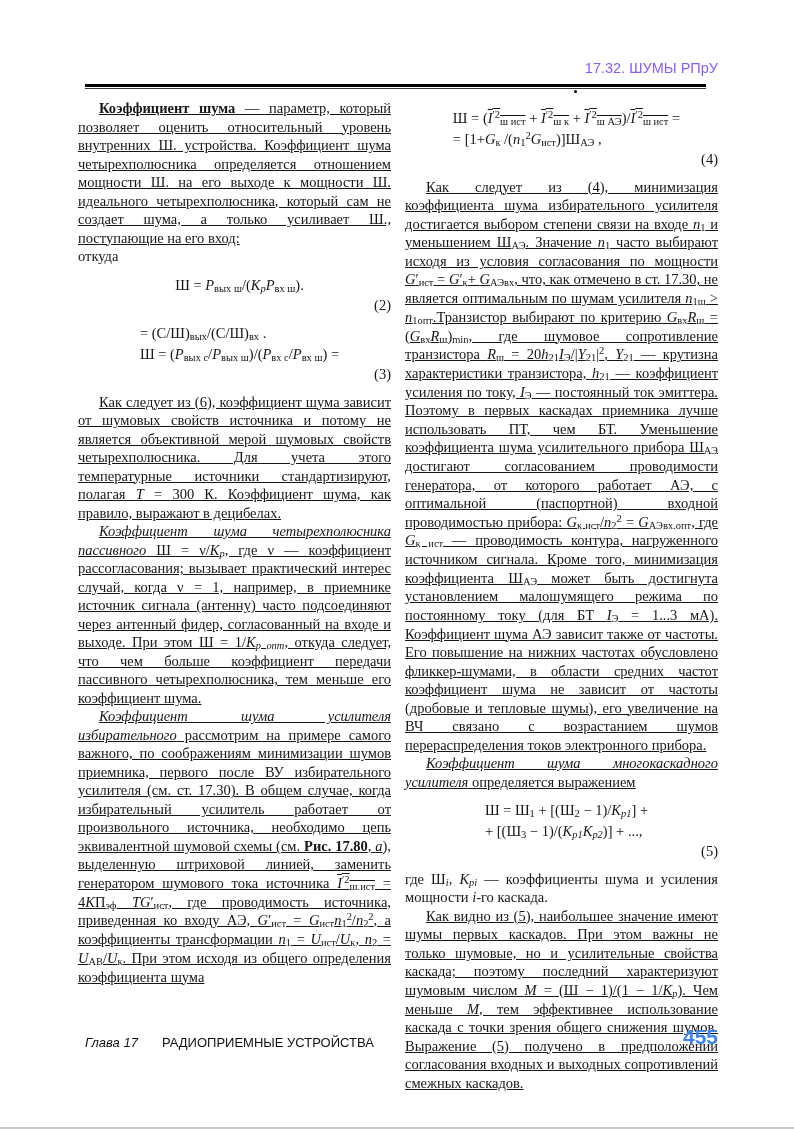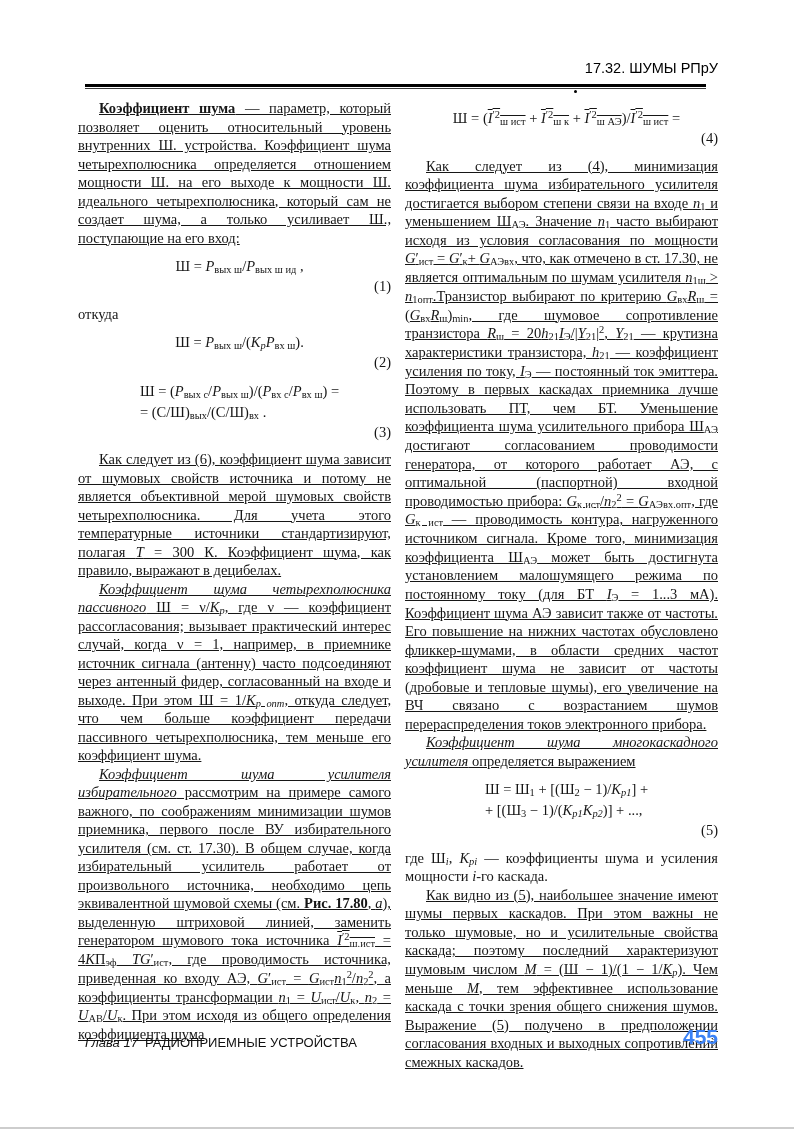--- a/index.html
+++ b/index.html
@@ -3,21 +3,21 @@
 <meta charset="utf-8">
 <style>
   html,body{margin:0;padding:0;background:#e8e8e8;}
   .page{
     position:relative;width:794px;height:1131px;background:#ffffff;
     font-family:"Liberation Serif","DejaVu Serif",serif;color:#161616;
     overflow:hidden;margin:0 auto;
   }
   .header-section{
     position:absolute;top:60px;left:405px;width:313px;text-align:right;
-    font-family:"Liberation Sans","DejaVu Sans",sans-serif;font-size:14.5px;color:#000000;
+    font-family:"Liberation Sans","DejaVu Sans",sans-serif;font-size:14.5px;color:#8b5cf6;
   }
   .rule{position:absolute;left:85px;top:84px;width:621px;}
   .rule-thick{height:2.5px;background:#000;}
   .rule-thin{margin-top:1.5px;height:1px;background:#3a3a3a;}
   .col{
     position:absolute;top:99px;width:313px;
     font-size:14.5px;line-height:18.5px;text-align:justify;
   }
   .col-left{left:78px;}
   .col-right{left:405px;}
@@ -33,21 +33,21 @@
   .s-sub{vertical-align:-0.22em;font-size:72%;line-height:1;}
   .s-isub{vertical-align:-0.22em;font-size:72%;line-height:1;font-style:italic;}
   .s-sup{vertical-align:0.45em;font-size:72%;line-height:1;}
   .over{text-decoration:overline;}
   .footer{
     position:absolute;left:85px;top:1035px;
     font-family:"Liberation Sans","DejaVu Sans",sans-serif;font-size:13px;color:#111;
     white-space:nowrap;
   }
   .footer .chap{font-style:italic;margin-top:14px;}
-  .footer .book{margin-left:7px;}
+  .footer .book{margin-left:24px;}
   .page-num{
     position:absolute;top:1025px;left:405px;width:313px;text-align:right;
     font-family:"Liberation Sans","DejaVu Sans",sans-serif;font-size:21px;font-weight:600;color:#3b82f6;
   }
   .artifact-dot{position:absolute;left:574px;top:90px;width:3px;height:3px;background:#000;border-radius:50%;}
   .scan-edge{position:absolute;left:0;top:1127px;width:794px;height:2px;background:#cdcdcd;}
 </style>
 </head>
 <body>
 
@@ -57,48 +57,43 @@
 
   <div class="rule">
     <div class="rule-thick"></div>
     <div class="rule-thin"></div>
   </div>
 
   <div class="artifact-dot"></div>
 
   <div class="col col-left">
       <div class="para indent"><span class="s-b">Коэффициент шума</span><span> — параметр, который позволяет оценить относительный уровень внутренних Ш. устройства. Коэффициент шума четырехполюсника определяется отношением мощности Ш. на его выходе к мощности Ш. идеального четырехполюсника, который сам не создает шума, а только усиливает Ш., поступающие на его вход:</span></div>
-      <div class="formula">
-        <div class="f-body">
-          <div class="f-line"><span>Ш = </span><span class="s-i">P</span><span class="s-sub">вых ш</span><span>/</span><span class="s-i">P</span><span class="s-sub">вых ш ид</span><span> ,</span></div>
-        </div>
-        <div class="f-num">(1)</div>
-      </div>
       <div class="para"><span>откуда</span></div>
       <div class="formula">
         <div class="f-body">
           <div class="f-line"><span>Ш = </span><span class="s-i">P</span><span class="s-sub">вых ш</span><span>/(</span><span class="s-i">K</span><span class="s-isub">р</span><span class="s-i">P</span><span class="s-sub">вх ш</span><span>).</span></div>
         </div>
         <div class="f-num">(2)</div>
       </div>
       <div class="formula">
         <div class="f-body">
+          <div class="f-line"><span>= (С/Ш)</span><span class="s-sub">вых</span><span>/(С/Ш)</span><span class="s-sub">вх</span><span> .</span></div>
           <div class="f-line"><span>Ш = (</span><span class="s-i">P</span><span class="s-sub">вых с</span><span>/</span><span class="s-i">P</span><span class="s-sub">вых ш</span><span>)/(</span><span class="s-i">P</span><span class="s-sub">вх с</span><span>/</span><span class="s-i">P</span><span class="s-sub">вх ш</span><span>) =</span></div>
-          <div class="f-line"><span>= (С/Ш)</span><span class="s-sub">вых</span><span>/(С/Ш)</span><span class="s-sub">вх</span><span> .</span></div>
         </div>
         <div class="f-num">(3)</div>
       </div>
       <div class="para indent"><span>Как следует из (6), коэффициент шума зависит от шумовых свойств источника и потому не является объективной мерой шумовых свойств четырехполюсника. Для учета этого температурные источники стандартизируют, полагая </span><span class="s-i">T</span><span> = 300 К. Коэффициент шума, как правило, выражают в децибелах.</span></div>
       <div class="para indent"><span class="s-i">Коэффициент шума четырехполюсника пассивного</span><span> Ш = ν/</span><span class="s-i">K</span><span class="s-isub">p</span><span>, где ν — коэффициент рассогласования; вызывает практический интерес случай, когда ν = 1, например, в приемнике источник сигнала (антенну) часто подсоединяют через антенный фидер, согласованный на входе и выходе. При этом Ш = 1/</span><span class="s-i">K</span><span class="s-isub">p опт</span><span>, откуда следует, что чем больше коэффициент передачи пассивного четырехполюсника, тем меньше его коэффициент шума.</span></div>
       <div class="para indent"><span class="s-i">Коэффициент шума усилителя избирательного</span><span> рассмотрим на примере самого важного, по соображениям минимизации шумов приемника, первого после ВУ избирательного усилителя (см. ст. 17.30). В общем случае, когда избирательный усилитель работает от произвольного источника, необходимо цепь эквивалентной шумовой схемы (см. </span><span class="s-b">Рис. 17.80</span><span>, </span><span class="s-i">а</span><span>), выделенную штриховой линией, заменить генератором шумового тока источника </span><span class="over"><span class="s-i">I</span><span class="s-sup">′2</span><span class="s-sub">ш.ист</span></span><span> = 4</span><span class="s-i">K</span><span>П</span><span class="s-sub">эф</span><span class="s-i"> T</span><span class="s-i">G</span><span>′</span><span class="s-sub">ист</span><span>, где проводимость источника, приведенная ко входу АЭ, </span><span class="s-i">G</span><span>′</span><span class="s-sub">ист</span><span> = </span><span class="s-i">G</span><span class="s-sub">ист</span><span class="s-i">n</span><span class="s-sub">1</span><span class="s-sup">2</span><span>/</span><span class="s-i">n</span><span class="s-sub">2</span><span class="s-sup">2</span><span>, а коэффициенты трансформации </span><span class="s-i">n</span><span class="s-sub">1</span><span> = </span><span class="s-i">U</span><span class="s-sub">ист</span><span>/</span><span class="s-i">U</span><span class="s-sub">к</span><span>, </span><span class="s-i">n</span><span class="s-sub">2</span><span> = </span><span class="s-i">U</span><span class="s-sub">АВ</span><span>/</span><span class="s-i">U</span><span class="s-sub">к</span><span>. При этом исходя из общего определения коэффициента шума</span></div>
     </div>
   <div class="col col-right">
       <div class="formula">
         <div class="f-body">
           <div class="f-line"><span>Ш = (</span><span class="over"><span class="s-i">I</span><span class="s-sup">′2</span><span class="s-sub">ш ист</span></span><span> + </span><span class="over"><span class="s-i">I</span><span class="s-sup">′2</span><span class="s-sub">ш к</span></span><span> + </span><span class="over"><span class="s-i">I</span><span class="s-sup">′2</span><span class="s-sub">ш АЭ</span></span><span>)/</span><span class="over"><span class="s-i">I</span><span class="s-sup">′2</span><span class="s-sub">ш ист</span></span><span> =</span></div>
+          <div class="f-line"><span>= [1+</span><span class="s-i">G</span><span class="s-sub">к</span><span> /(</span><span class="s-i">n</span><span class="s-sub">1</span><span class="s-sup">2</span><span class="s-i">G</span><span class="s-sub">ист</span><span>)]Ш</span><span class="s-sub">АЭ</span><span> ,</span></div>
         </div>
         <div class="f-num">(4)</div>
       </div>
       <div class="para indent"><span>Как следует из (4), минимизация коэффициента шума избирательного усилителя достигается выбором степени связи на входе </span><span class="s-i">n</span><span class="s-sub">1</span><span> и уменьшением Ш</span><span class="s-sub">АЭ</span><span>. Значение </span><span class="s-i">n</span><span class="s-sub">1</span><span> часто выбирают исходя из условия согласования по мощности </span><span class="s-i">G</span><span>′</span><span class="s-sub">ист</span><span> = </span><span class="s-i">G</span><span>′</span><span class="s-sub">к</span><span>+ </span><span class="s-i">G</span><span class="s-sub">АЭвх</span><span>, что, как отмечено в ст. 17.30, не является оптимальным по шумам усилителя </span><span class="s-i">n</span><span class="s-sub">1ш</span><span> &gt; </span><span class="s-i">n</span><span class="s-sub">1опт</span><span>.Транзистор выбирают по критерию </span><span class="s-i">G</span><span class="s-sub">вх</span><span class="s-i">R</span><span class="s-sub">ш</span><span> = (</span><span class="s-i">G</span><span class="s-sub">вх</span><span class="s-i">R</span><span class="s-sub">ш</span><span>)</span><span class="s-sub">min</span><span>, где шумовое сопротивление транзистора </span><span class="s-i">R</span><span class="s-sub">ш</span><span> = 20</span><span class="s-i">h</span><span class="s-sub">21</span><span class="s-i">I</span><span class="s-sub">Э</span><span>/|</span><span class="s-i">Y</span><span class="s-sub">21</span><span>|</span><span class="s-sup">2</span><span>, </span><span class="s-i">Y</span><span class="s-sub">21</span><span> — крутизна характеристики транзистора, </span><span class="s-i">h</span><span class="s-sub">21</span><span> — коэффициент усиления по току, </span><span class="s-i">I</span><span class="s-sub">Э</span><span> — постоянный ток эмиттера. Поэтому в первых каскадах приемника лучше использовать ПТ, чем БТ. Уменьшение коэффициента шума усилительного прибора Ш</span><span class="s-sub">АЭ</span><span> достигают согласованием проводимости генератора, от которого работает АЭ, с оптимальной (паспортной) входной проводимостью прибора: </span><span class="s-i">G</span><span class="s-sub">к ист</span><span>/</span><span class="s-i">n</span><span class="s-sub">2</span><span class="s-sup">2</span><span> = </span><span class="s-i">G</span><span class="s-sub">АЭвх.опт</span><span>, где </span><span class="s-i">G</span><span class="s-sub">к ист</span><span> — проводимость контура, нагруженного источником сигнала. Кроме того, минимизация коэффициента Ш</span><span class="s-sub">АЭ</span><span> может быть достигнута установлением малошумящего режима по постоянному току (для БТ </span><span class="s-i">I</span><span class="s-sub">Э</span><span> = 1...3 мА). Коэффициент шума АЭ зависит также от частоты. Его повышение на нижних частотах обусловлено фликкер-шумами, в области средних частот коэффициент шума не зависит от частоты (дробовые и тепловые шумы), его увеличение на ВЧ связано с возрастанием шумов перераспределения токов электронного прибора.</span></div>
       <div class="para indent"><span class="s-i">Коэффициент шума многокаскадного усилителя</span><span> определяется выражением</span></div>
       <div class="formula">
         <div class="f-body">
           <div class="f-line"><span>Ш = Ш</span><span class="s-sub">1</span><span> + [(Ш</span><span class="s-sub">2</span><span> − 1)/</span><span class="s-i">K</span><span class="s-isub">p1</span><span>] +</span></div>
           <div class="f-line"><span>+ [(Ш</span><span class="s-sub">3</span><span> − 1)/(</span><span class="s-i">K</span><span class="s-isub">p1</span><span class="s-i">K</span><span class="s-isub">p2</span><span>)] + ...,</span></div>
         </div>

